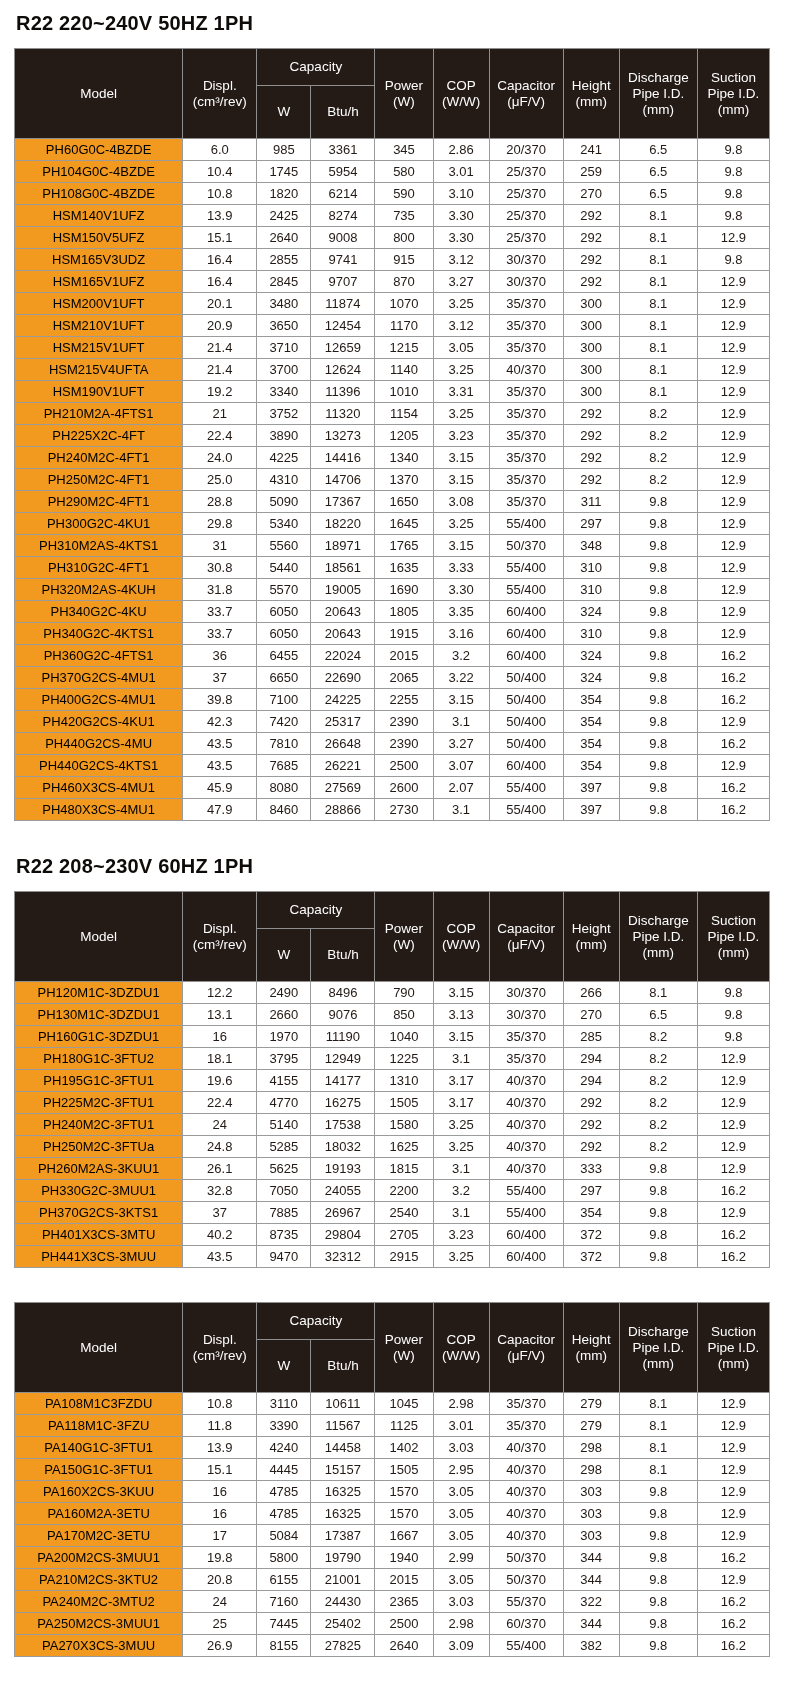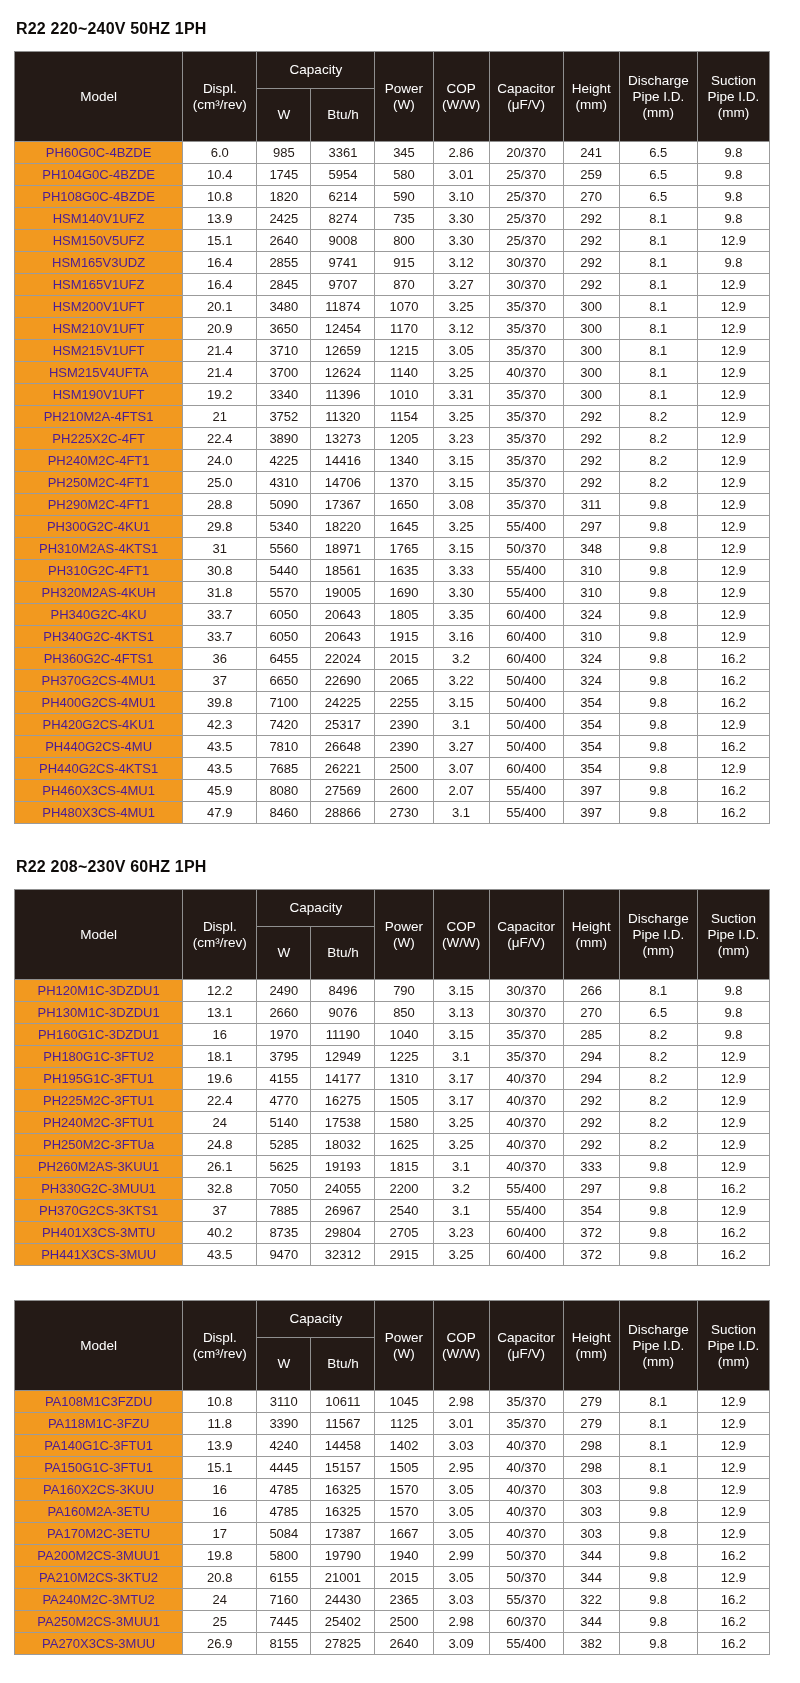--- a/index.html
+++ b/index.html
@@ -8,24 +8,24 @@
     background: #ffffff;
     font-family: "Liberation Sans", sans-serif;
   }
   body { width: 800px; }
   .wrap { padding: 8px 28px 24px 14px; }
 
   .tbl-section { margin-bottom: 34px; }
   .tbl-section:last-child { margin-bottom: 0; }
 
   .title {
-    font-size: 16px;
+    font-size: 20px;
     font-weight: bold;
     color: #0e0b09;
-    margin: 12px 0 13px 2px;
+    margin: 4px 0 13px 2px;
     letter-spacing: 0.2px;
   }
 
   table.spec-table {
     border-collapse: collapse;
     table-layout: fixed;
     width: 756px;
   }
 
   table.spec-table thead th {
@@ -51,21 +51,21 @@
     color: #231a15;
     text-align: center;
     vertical-align: middle;
     padding: 0 2px;
     white-space: nowrap;
     overflow: hidden;
   }
   table.spec-table tbody td.model {
     background: #f2991f;
     border-color: #9b9b9b;
-    color: #4c1d95;
+    color: #000000;
   }
 </style>
 </head>
 <body>
 
 <div class="wrap">
   <div id="sections">
   <section class="tbl-section">
     <h2 class="title">R22 220~240V 50HZ 1PH</h2>
     <table class="spec-table">

